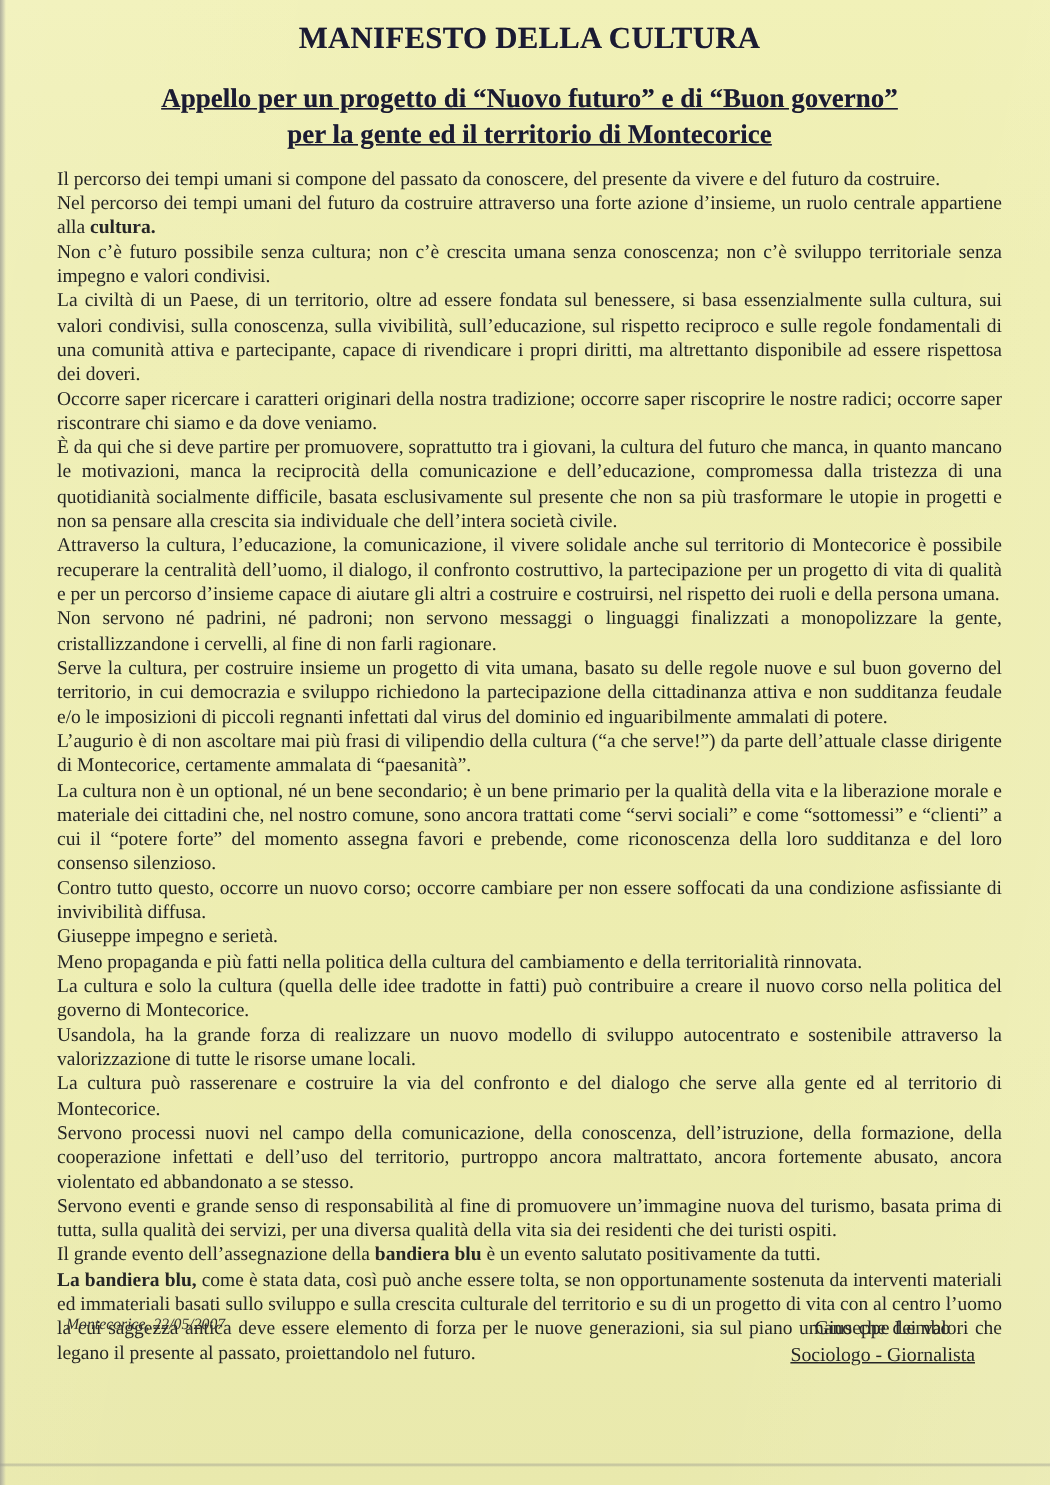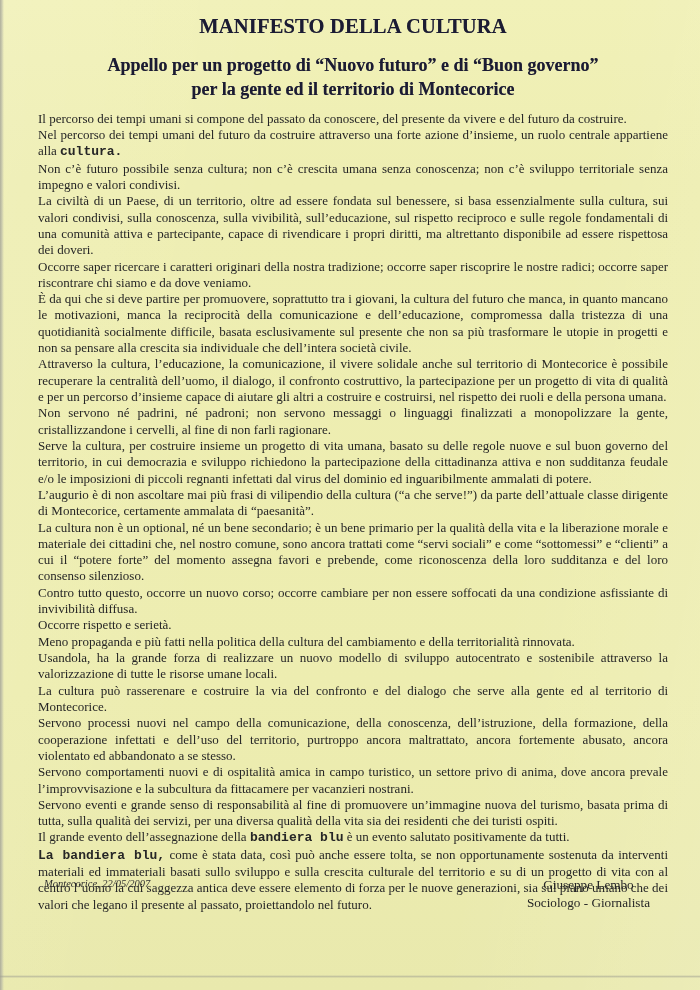--- a/index.html
+++ b/index.html
@@ -61,39 +61,40 @@
     line-height: 1.18;
     margin: 0 0 16px 0;
     text-shadow: 0 0 .4px rgba(27,27,51,.55);
   }
   .doc-subtitle {
     font-size: 18px;
     font-weight: bold;
     line-height: 1.32;
     margin: 0;
     text-shadow: 0 0 .4px rgba(27,27,51,.5);
+    text-decoration: underline;
   }
   .doc-subtitle .l2 { display: block; }
 
   
   .body-text {
     margin-top: 9px;
     font-size: 13px;
     line-height: 1.255;
     text-align: justify;
     text-justify: inter-word;
     color: #262626;
   }
   .body-text p {
     margin: 0;
     text-indent: 0;
     hyphens: none;
   }
   .body-text p:last-of-type { text-align: justify; }
-  b { font-weight: bold; font-family: Liberation Mono, monospace; }
+  b { font-weight: bold; }
 
   
   .sig-block {
     position: absolute;
     left: 44px;
     right: 42px;
     top: 876px;
     display: flex;
     align-items: flex-start;
     justify-content: space-between;
@@ -106,21 +107,21 @@
     padding-top: 2px;
   }
   .sig-author {
     text-align: center;
     font-size: 13.2px;
     line-height: 1.35;
     color: #262626;
     padding-right: 8px;
   }
   .sig-author .name { display: block; }
-  .sig-author .role { display: block; }
+  .sig-author .role { display: block; text-decoration: underline; }
 </style>
 </head>
 <body style="background: rgb(238, 238, 178);">
 
 <div id="page">
   <div class="content">
 
     <div class="title-block" style="color: rgb(27, 27, 51);">
       <h1 class="doc-title">MANIFESTO DELLA CULTURA</h1>
       <h2 class="doc-subtitle">
@@ -135,26 +136,26 @@
         <p><span>Non c’è futuro possibile senza cultura; non c’è crescita umana senza conoscenza; non c’è sviluppo territoriale senza impegno e valori condivisi.</span></p>
         <p><span>La civiltà di un Paese, di un territorio, oltre ad essere fondata sul benessere, si basa essenzialmente sulla cultura, sui valori condivisi, sulla conoscenza, sulla vivibilità, sull’educazione, sul rispetto reciproco e sulle regole fondamentali di una comunità attiva e partecipante, capace di rivendicare i propri diritti, ma altrettanto disponibile ad essere rispettosa dei doveri.</span></p>
         <p><span>Occorre saper ricercare i caratteri originari della nostra tradizione; occorre saper riscoprire le nostre radici; occorre saper riscontrare chi siamo e da dove veniamo.</span></p>
         <p><span>È da qui che si deve partire per promuovere, soprattutto tra i giovani, la cultura del futuro che manca, in quanto mancano le motivazioni, manca la reciprocità della comunicazione e dell’educazione, compromessa dalla tristezza di una quotidianità socialmente difficile, basata esclusivamente sul presente che non sa più trasformare le utopie in progetti e non sa pensare alla crescita sia individuale che dell’intera società civile.</span></p>
         <p><span>Attraverso la cultura, l’educazione, la comunicazione, il vivere solidale anche sul territorio di Montecorice è possibile recuperare la centralità dell’uomo, il dialogo, il confronto costruttivo, la partecipazione per un progetto di vita di qualità e per un percorso d’insieme capace di aiutare gli altri a costruire e costruirsi, nel rispetto dei ruoli e della persona umana.</span></p>
         <p><span>Non servono né padrini, né padroni; non servono messaggi o linguaggi finalizzati a monopolizzare la gente, cristallizzandone i cervelli, al fine di non farli ragionare.</span></p>
         <p><span>Serve la cultura, per costruire insieme un progetto di vita umana, basato su delle regole nuove e sul buon governo del territorio, in cui democrazia e sviluppo richiedono la partecipazione della cittadinanza attiva e non sudditanza feudale e/o le imposizioni di piccoli regnanti infettati dal virus del dominio ed inguaribilmente ammalati di potere.</span></p>
         <p><span>L’augurio è di non ascoltare mai più frasi di vilipendio della cultura (“a che serve!”) da parte dell’attuale classe dirigente di Montecorice, certamente ammalata di “paesanità”.</span></p>
         <p><span>La cultura non è un optional, né un bene secondario; è un bene primario per la qualità della vita e la liberazione morale e materiale dei cittadini che, nel nostro comune, sono ancora trattati come “servi sociali” e come “sottomessi” e “clienti” a cui il “potere forte” del momento assegna favori e prebende, come riconoscenza della loro sudditanza e del loro consenso silenzioso.</span></p>
         <p><span>Contro tutto questo, occorre un nuovo corso; occorre cambiare per non essere soffocati da una condizione asfissiante di invivibilità diffusa.</span></p>
-        <p><span>Occorre rispetto e serietà.</span></p>
+        <p><span>Giuseppe impegno e serietà.</span></p>
         <p><span>Meno propaganda e più fatti nella politica della cultura del cambiamento e della territorialità rinnovata.</span></p>
+        <p><span>La cultura e solo la cultura (quella delle idee tradotte in fatti) può contribuire a creare il nuovo corso nella politica del governo di Montecorice.</span></p>
         <p><span>Usandola, ha la grande forza di realizzare un nuovo modello di sviluppo autocentrato e sostenibile attraverso la valorizzazione di tutte le risorse umane locali.</span></p>
         <p><span>La cultura può rasserenare e costruire la via del confronto e del dialogo che serve alla gente ed al territorio di Montecorice.</span></p>
         <p><span>Servono processi nuovi nel campo della comunicazione, della conoscenza, dell’istruzione, della formazione, della cooperazione infettati e dell’uso del territorio, purtroppo ancora maltrattato, ancora fortemente abusato, ancora violentato ed abbandonato a se stesso.</span></p>
-        <p><span>Servono comportamenti nuovi e di ospitalità amica in campo turistico, un settore privo di anima, dove ancora prevale l’improvvisazione e la subcultura da fittacamere per vacanzieri nostrani.</span></p>
         <p><span>Servono eventi e grande senso di responsabilità al fine di promuovere un’immagine nuova del turismo, basata prima di tutta, sulla qualità dei servizi, per una diversa qualità della vita sia dei residenti che dei turisti ospiti.</span></p>
         <p><span>Il grande evento dell’assegnazione della </span><b>bandiera blu</b><span> è un evento salutato positivamente da tutti.</span></p>
         <p><b>La bandiera blu,</b><span> come è stata data, così può anche essere tolta, se non opportunamente sostenuta da interventi materiali ed immateriali basati sullo sviluppo e sulla crescita culturale del territorio e su di un progetto di vita con al centro l’uomo la cui saggezza antica deve essere elemento di forza per le nuove generazioni, sia sul piano umano che dei valori che legano il presente al passato, proiettandolo nel futuro.</span></p>
       </div>
 
   </div>
 
   <div class="sig-block">
     <div class="sig-place">Montecorice, 22/05/2007</div>
     <div class="sig-author">

